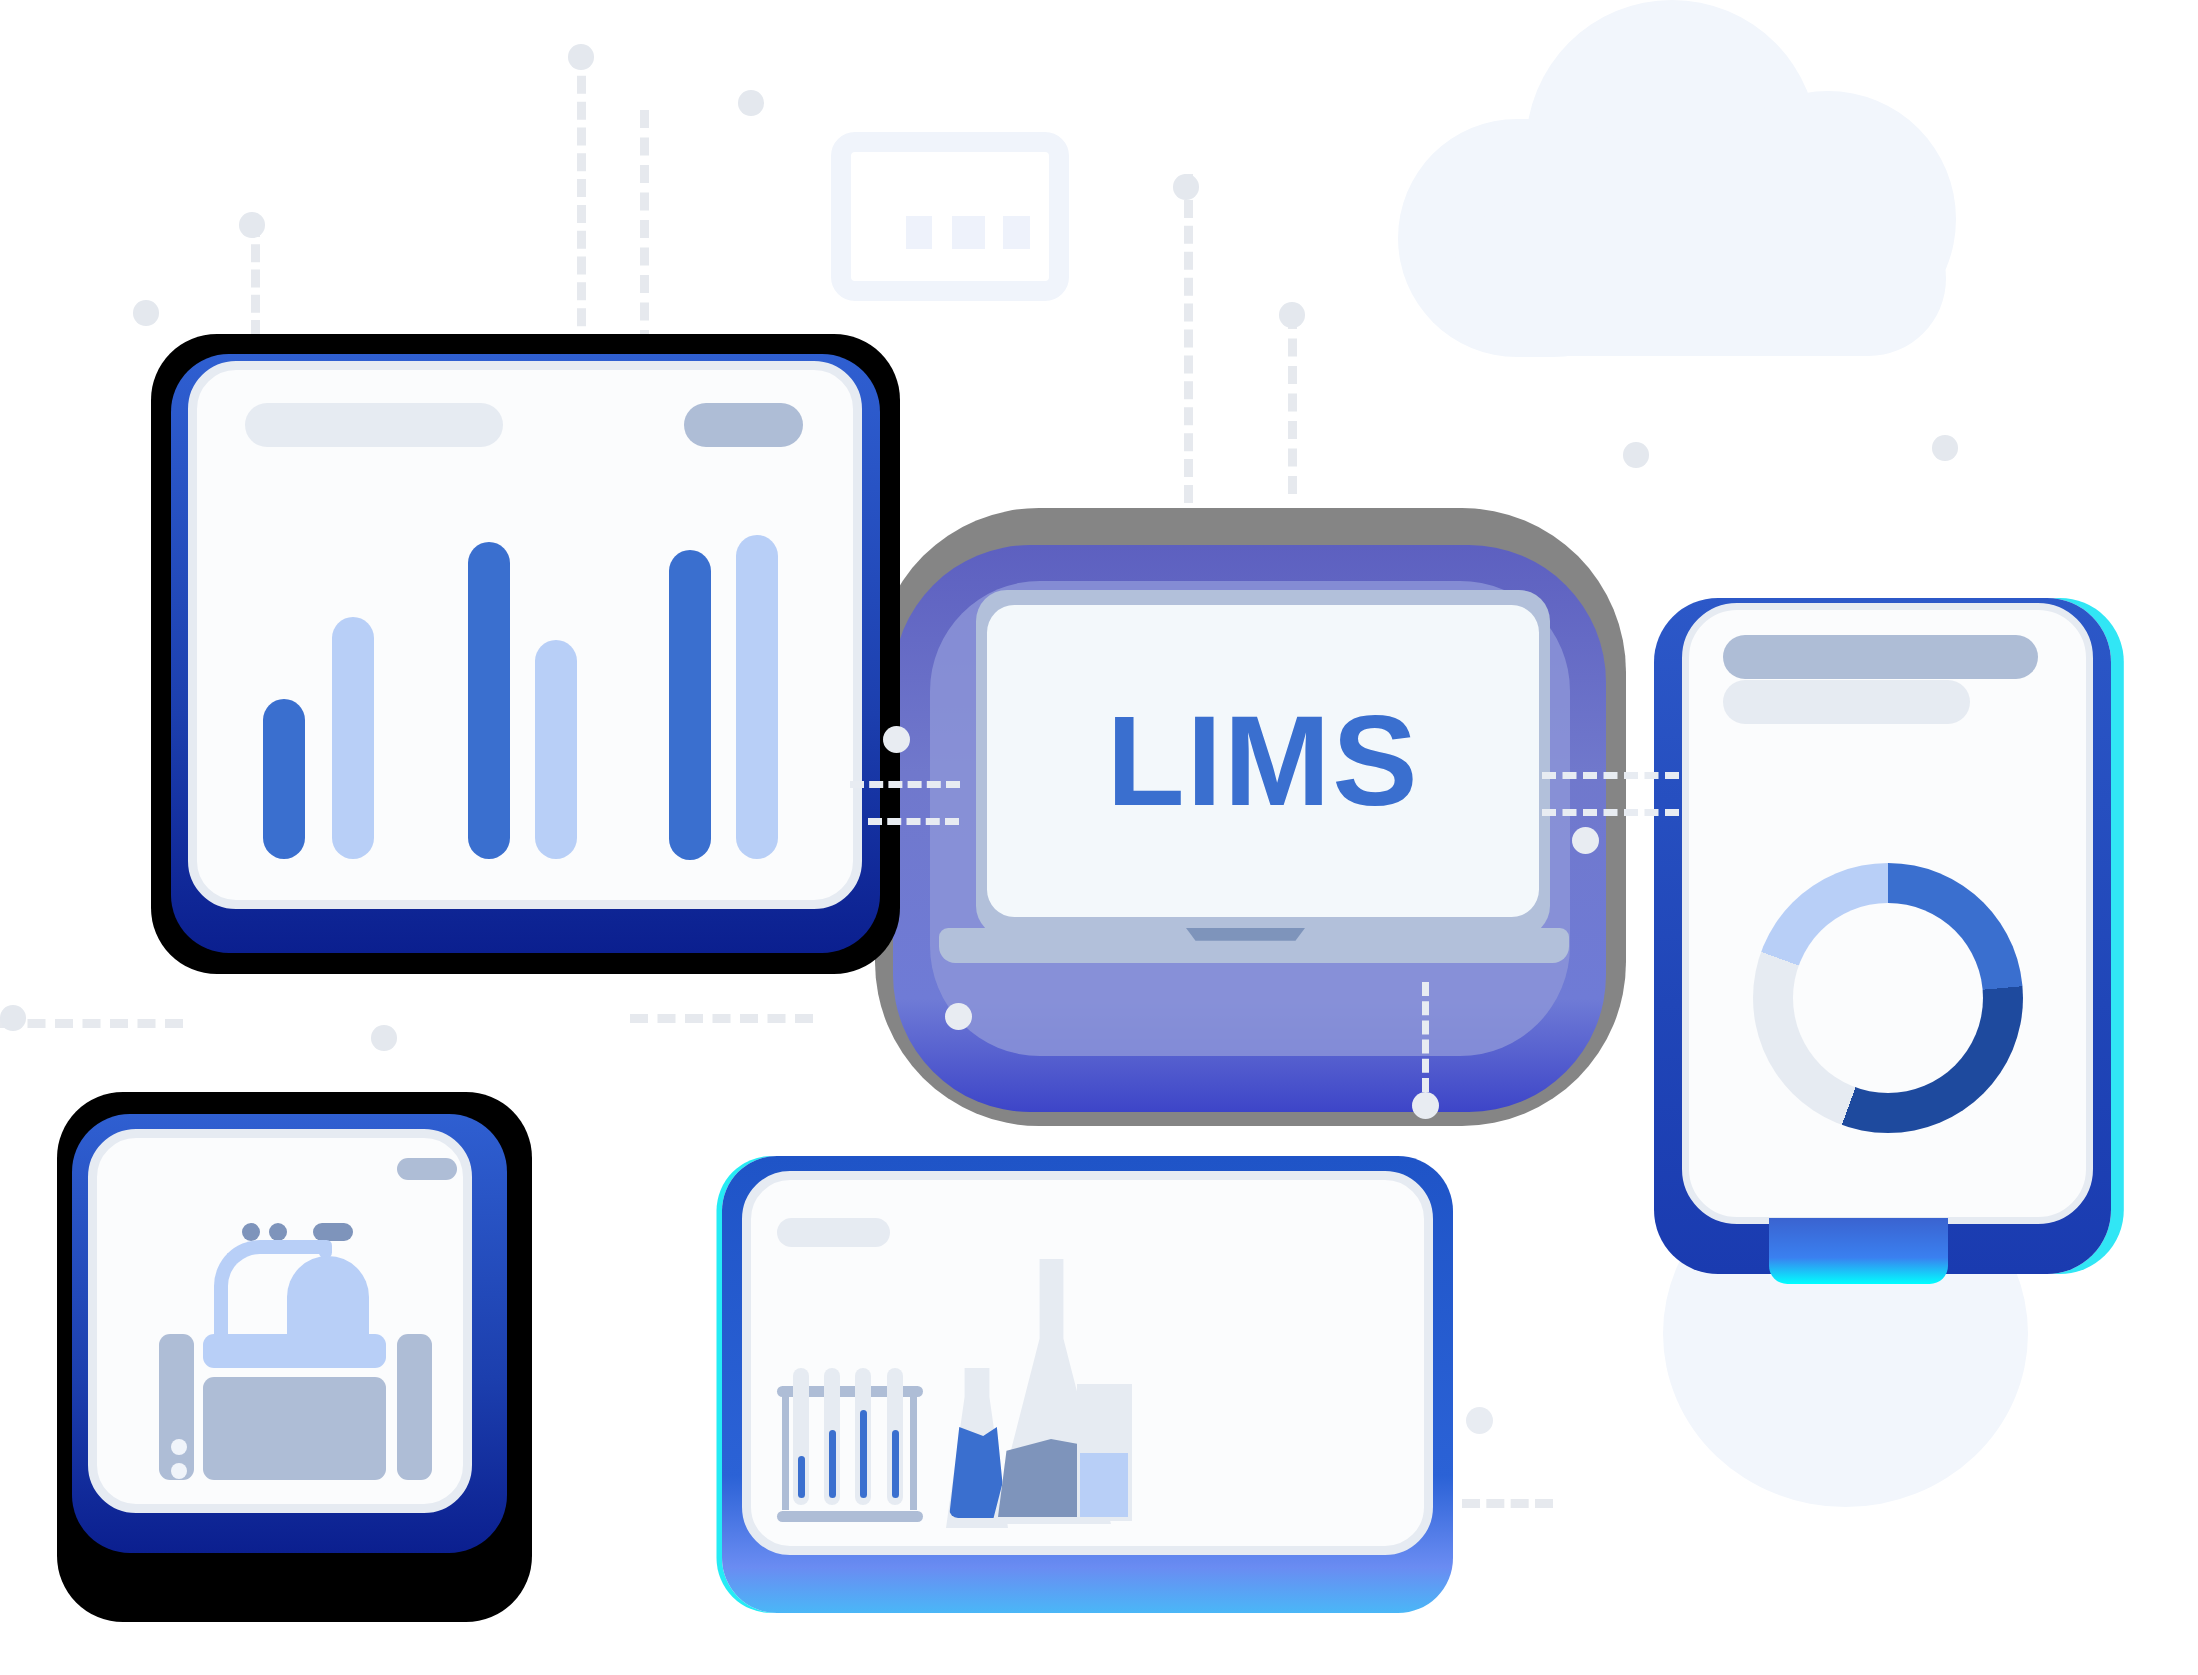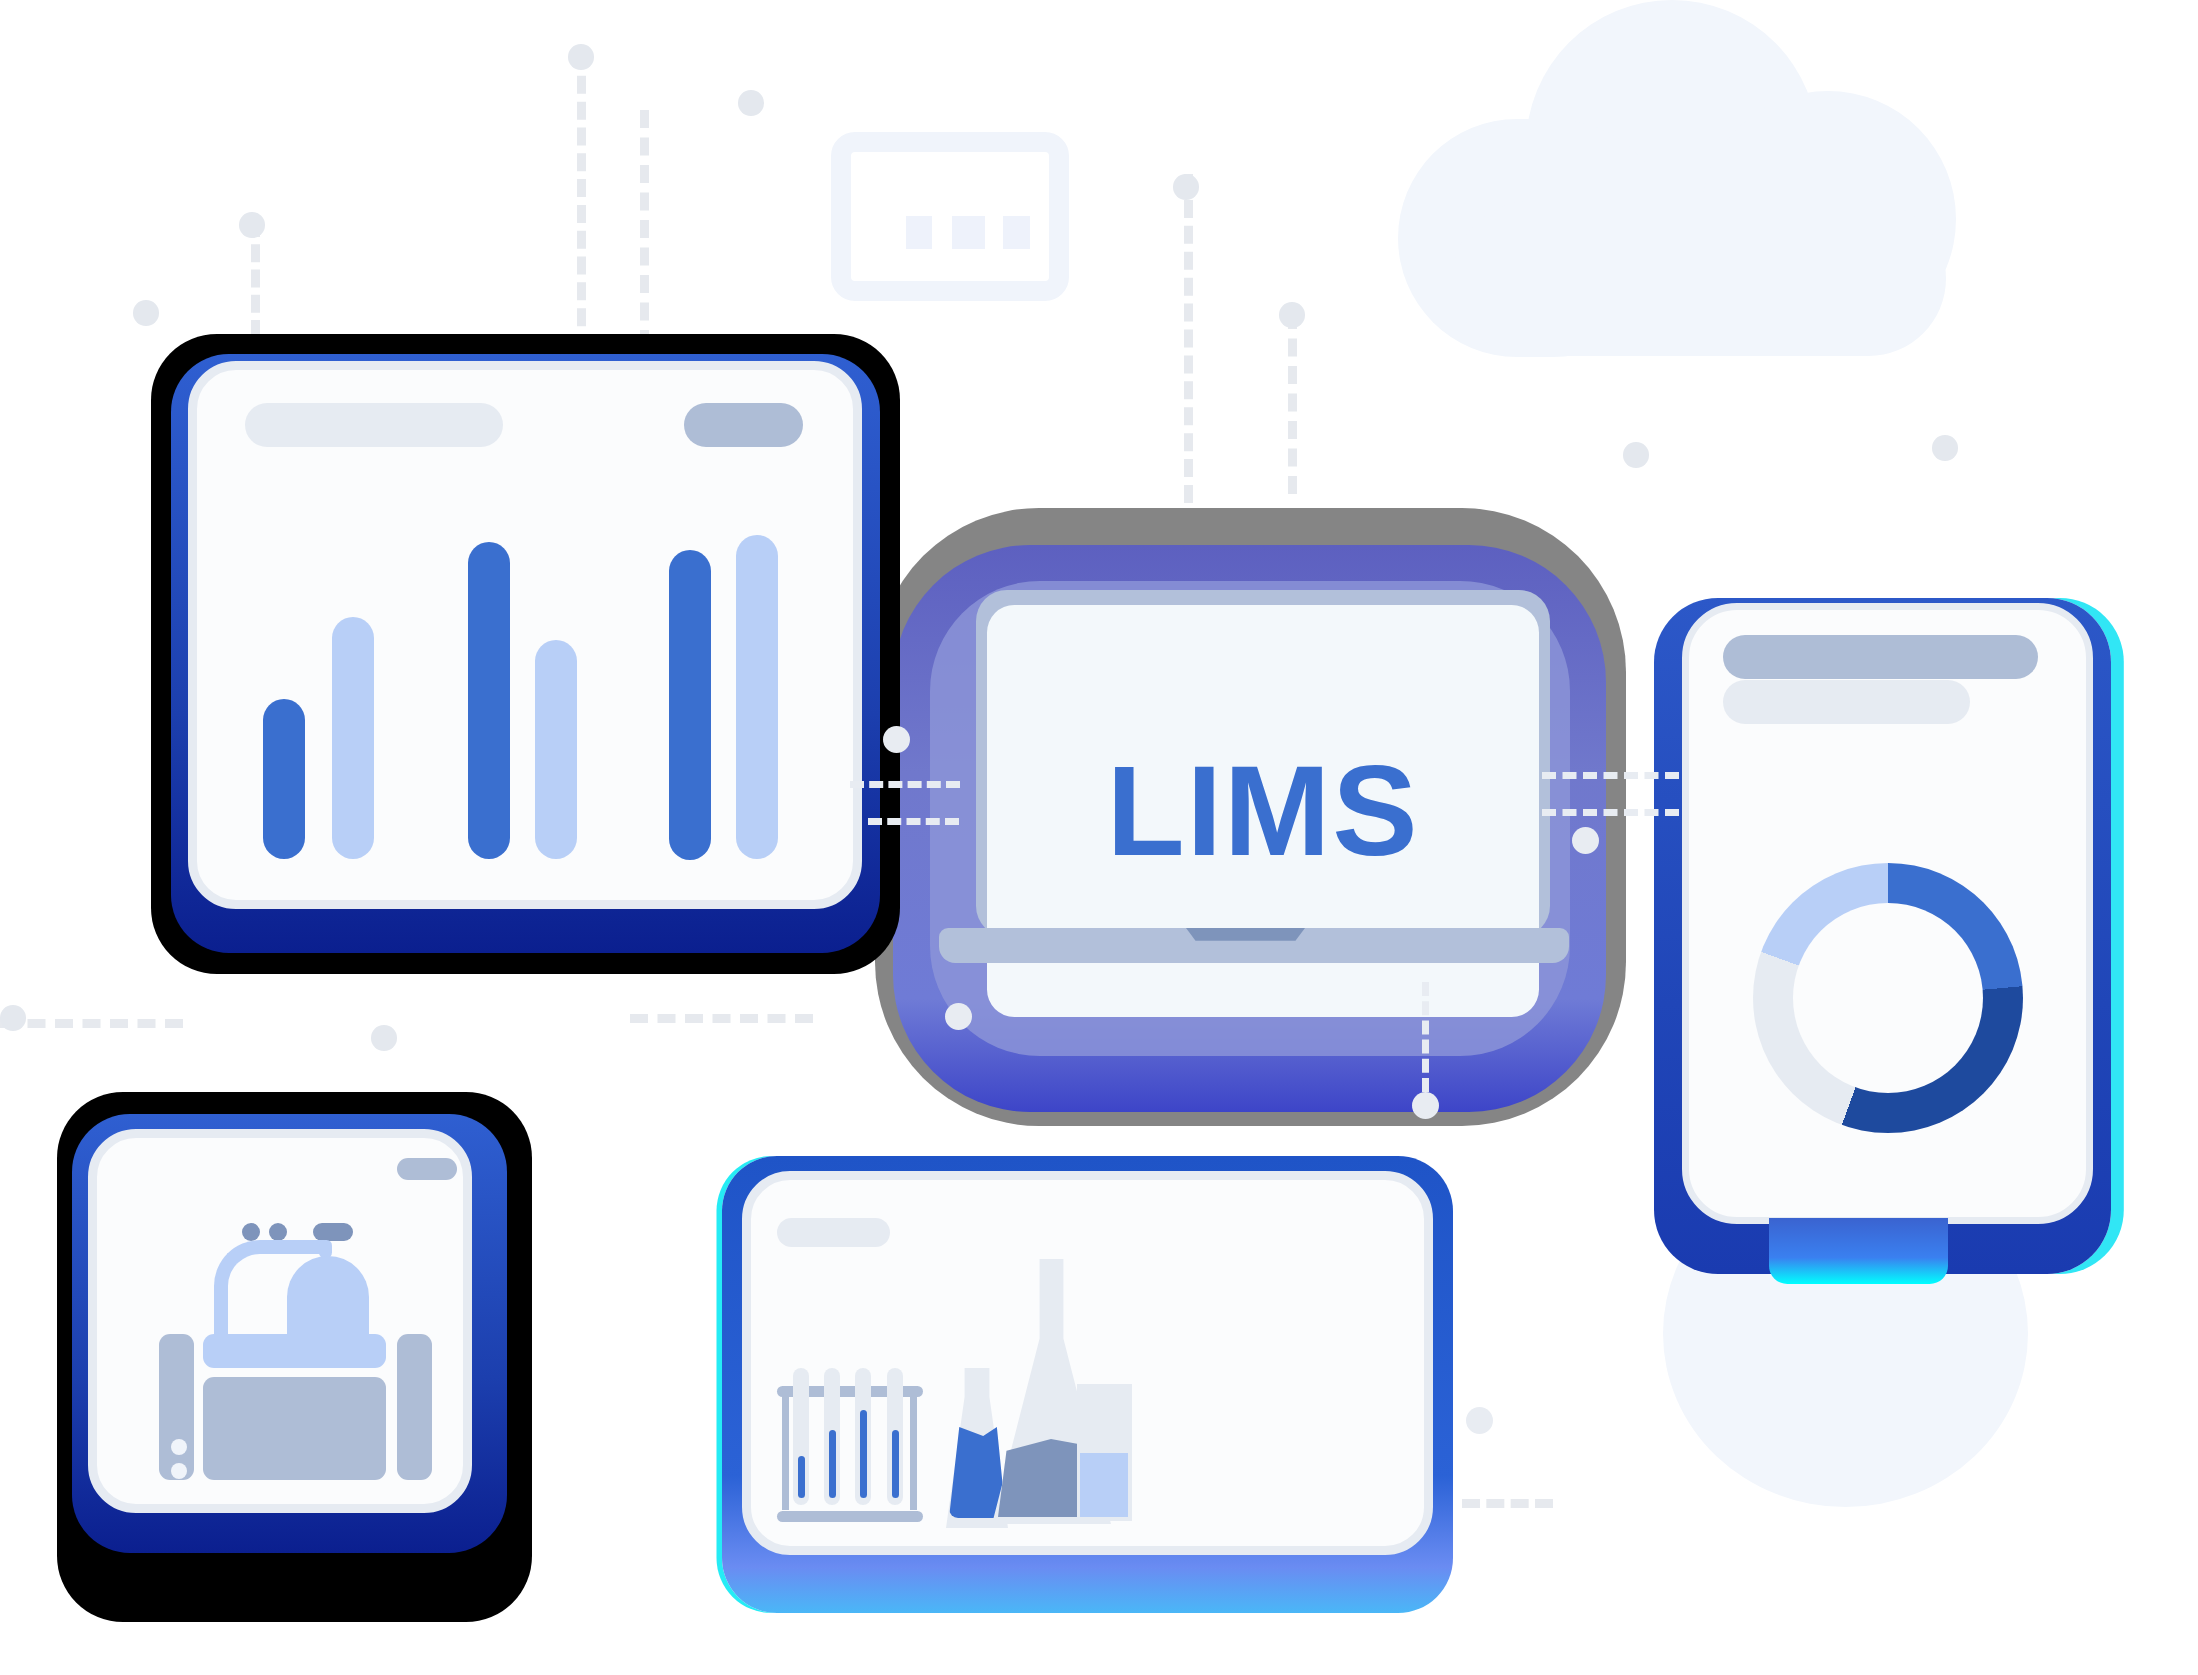--- a/index.html
+++ b/index.html
@@ -53,21 +53,21 @@
 <div class="dot" style="left:1932px;top:435px;"></div>
 <div class="dot" style="left:0;top:1005px;"></div>
 <div class="dot" style="left:371px;top:1025px;"></div>
 
 <div class="abs" style="left:875px;top:508px;width:751px;height:618px;">
   <div class="abs" style="left:0;top:0;width:751px;height:618px;border-radius:164px;background:#858585;"></div>
   <div class="abs" style="left:18.3px;top:37px;width:713px;height:567px;border-radius:137px;background:linear-gradient(180deg,#5d60c0,#7078cc 40%,#6f7bd6 80%,#3d45c8);"></div>
   <div class="abs" style="left:55px;top:73px;width:640px;height:475px;border-radius:110px;background:#8d96d8;opacity:.8;"></div>
   <div class="abs" style="left:64px;top:82px;width:640px;height:402px;">
     <div class="abs" style="left:37px;top:0;width:574px;height:347px;border-radius:31px;background:#b2c0da;"></div>
-    <div class="abs" style="left:48px;top:14.6px;width:552px;height:412px;border-radius:27.4px;background:#f3f8fb;display:flex;align-items:center;justify-content:center;">
+    <div class="abs" style="left:48px;top:14.6px;width:552px;height:312px;border-radius:27.4px;background:#f3f8fb;display:flex;align-items:center;justify-content:center;">
       <span style="font-family:'Liberation Sans',sans-serif;font-weight:bold;font-size:128px;color:#3a6fcf;letter-spacing:1.8px;">LIMS</span>
     </div>
     <div class="abs" style="left:0;top:338px;width:630px;height:35px;border-radius:9.1px 9.1px 16.4px 16.4px;background:#b2c0da;"></div>
     <div class="abs" style="left:247px;top:338px;width:119px;height:12.8px;background:#7e94bb;clip-path:polygon(0 0,100% 0,92% 100%,8% 100%);"></div>
   </div>
 </div>
 
 <div class="abs" style="left:151px;top:334px;width:749px;height:640px;">
   <div class="card-shadow" style="left:0;top:0;width:749px;height:640px;"></div>
   <div class="card-outer" style="left:20px;top:20px;width:709px;height:599px;"></div>

